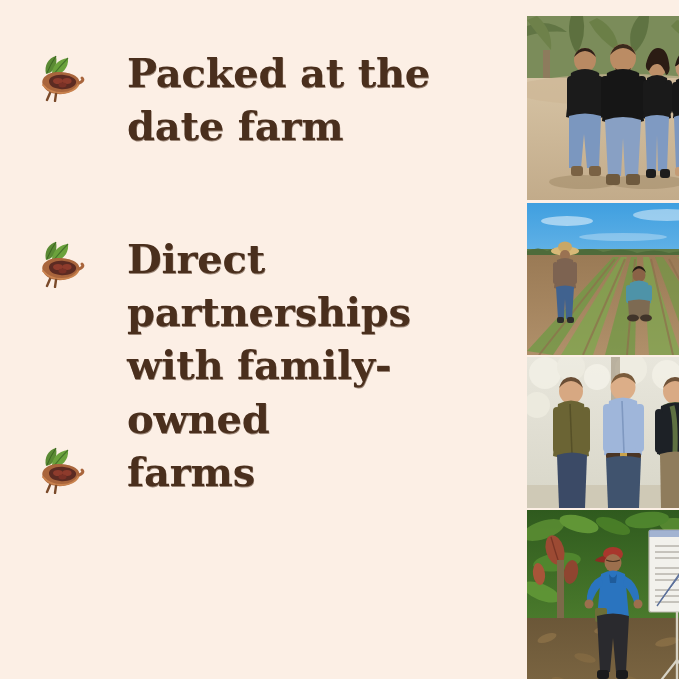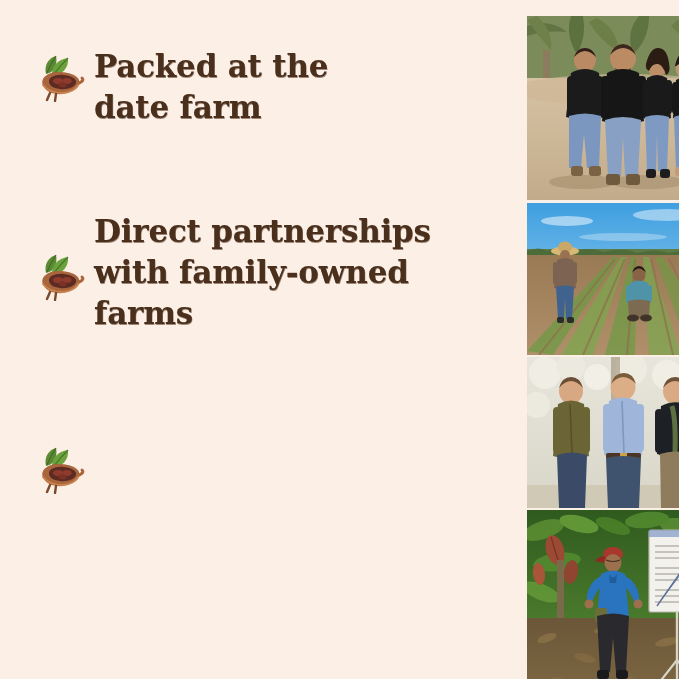--- a/index.html
+++ b/index.html
@@ -32,43 +32,44 @@
     padding: 0;
   }
   .benefit-row {
     position: absolute;
     display: flex;
     flex-direction: row;
     align-items: flex-start;
     left: 34px;
   }
   .benefit-row[data-idx="0"] { top: 46px; }
-  .benefit-row[data-idx="1"] { top: 211px; align-items: center; }
+  .benefit-row[data-idx="1"] { top: 232px; }
   .benefit-row[data-idx="2"] { top: 438px; }
 
   .pod-icon {
     flex: 0 0 auto;
     width: 52px;
     height: 50px;
     position: relative;
     margin-right: 8px;
     margin-top: 6px;
   }
   .pod-icon svg { display:block; width: 52px; height: 50px; }
 
   .benefit-text {
     color: #4a2f1d;
     font-family: "DejaVu Serif", serif;
     font-weight: bold;
-    font-size: 31px;
+    font-size: 40px;
     line-height: 1.33;
     letter-spacing: -0.2px;
     white-space: pre-line;
     max-width: 400px;
     text-shadow: 0.5px 0.5px 0 rgba(74,47,29,0.55);
+    margin-left: 33px;
   }
 
   
   .photo-strip {
     position: relative;
     width: 192px;
     height: 679px;
     background: #fcefe5;
     overflow: hidden;
   }

